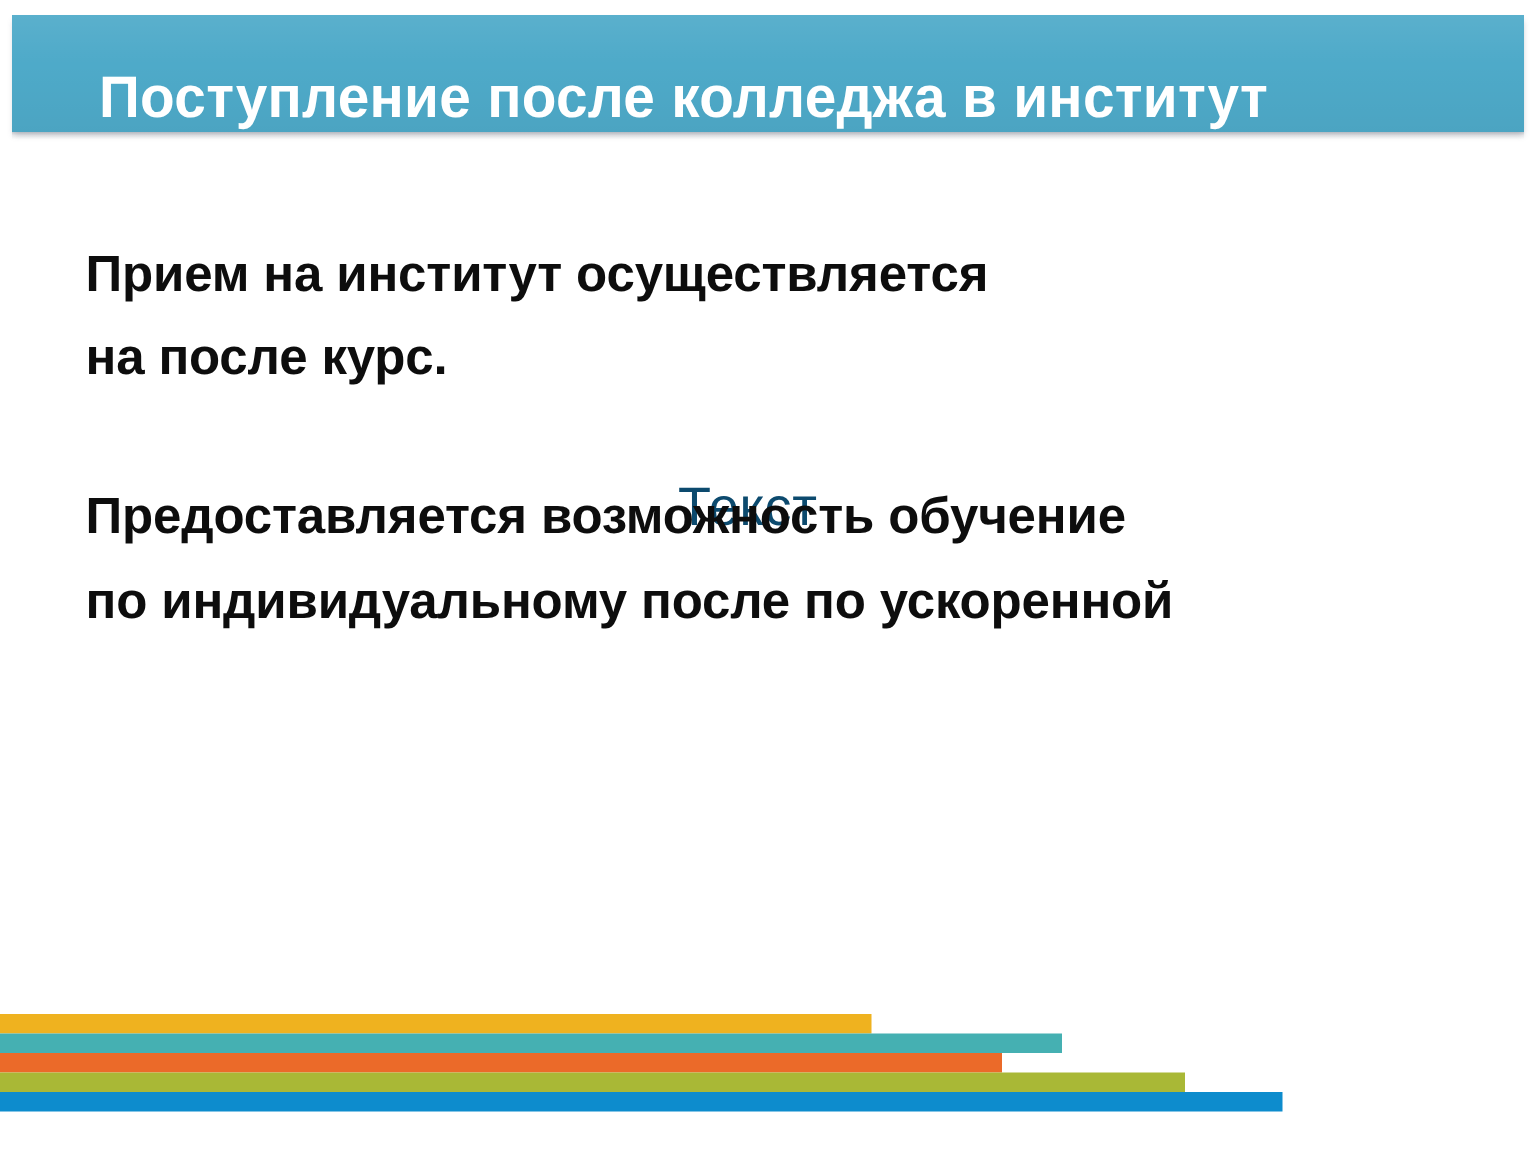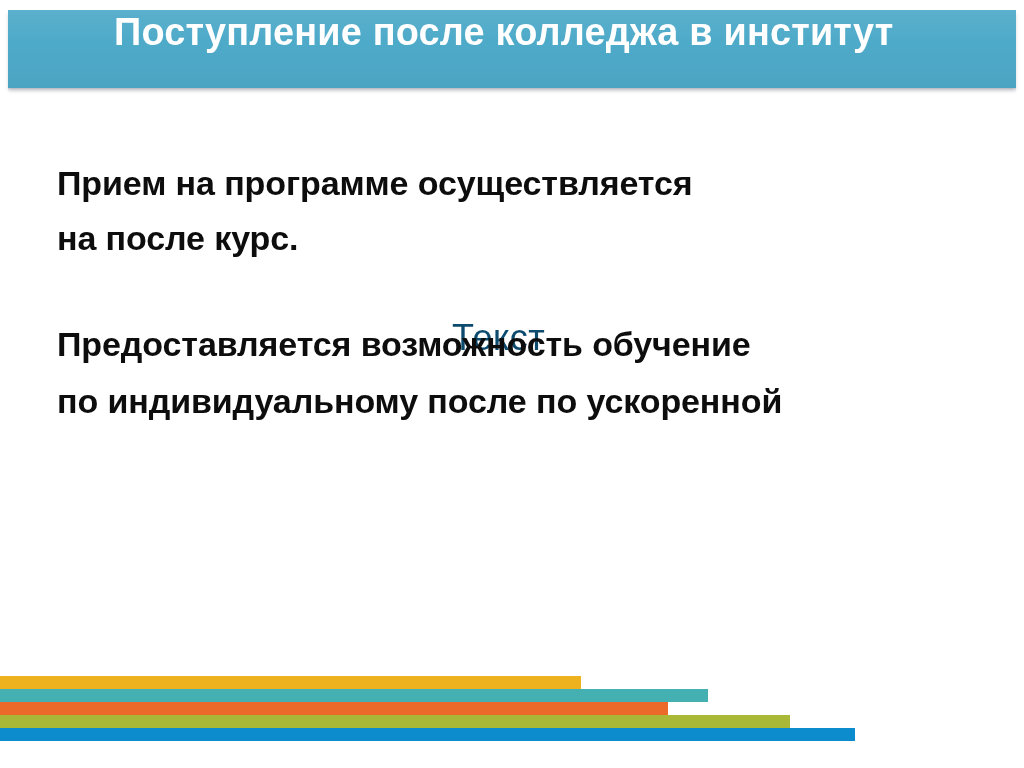--- a/index.html
+++ b/index.html
@@ -30,23 +30,22 @@
   
   .title-banner {
     position: absolute;
     left: 8px;
     top: 10px;
     width: 1008px;
     height: 78px;
     background: #4eaac9;
     box-sizing: border-box;
     display: flex;
-    align-items: flex-start;
+    align-items: flex-end;
     box-shadow: 0 3px 4px -1px rgba(120,125,135,0.45);
-    padding-left: 48px;
   }
   .title-banner::after {
     content: "";
     position: absolute;
     left: 0;
     top: 0;
     right: 0;
     bottom: 0;
     background: linear-gradient(180deg,
                 rgba(255,255,255,0.07) 0%,
@@ -160,21 +159,21 @@
   <div class="title-banner" style="background: rgb(78, 170, 201);">
     <div class="title-text" style="color: rgb(255, 255, 255);">Поступление после колледжа в институт</div>
   </div>
   <div class="banner-shadow-line"></div>
 
   <div class="body-area">
 
     <div class="ghost-placeholder">Текст</div>
 
     <div class="para para-1">
-      <span class="line">Прием на программе осуществляется</span>
+      <span class="line">Прием на институт осуществляется</span>
       <span class="line">на после курс.</span>
     </div>
 
     <div class="para para-2">
       <span class="line">Предоставляется возможность обучение</span>
       <span class="line">по индивидуальному после по ускоренной</span>
     </div>
   </div>
 
   <div class="bars">

